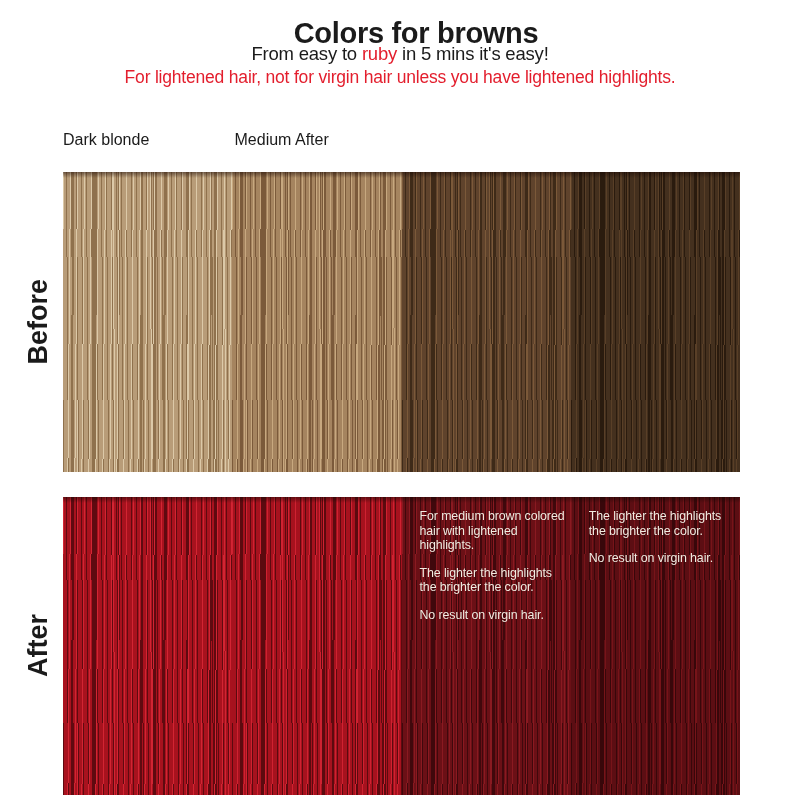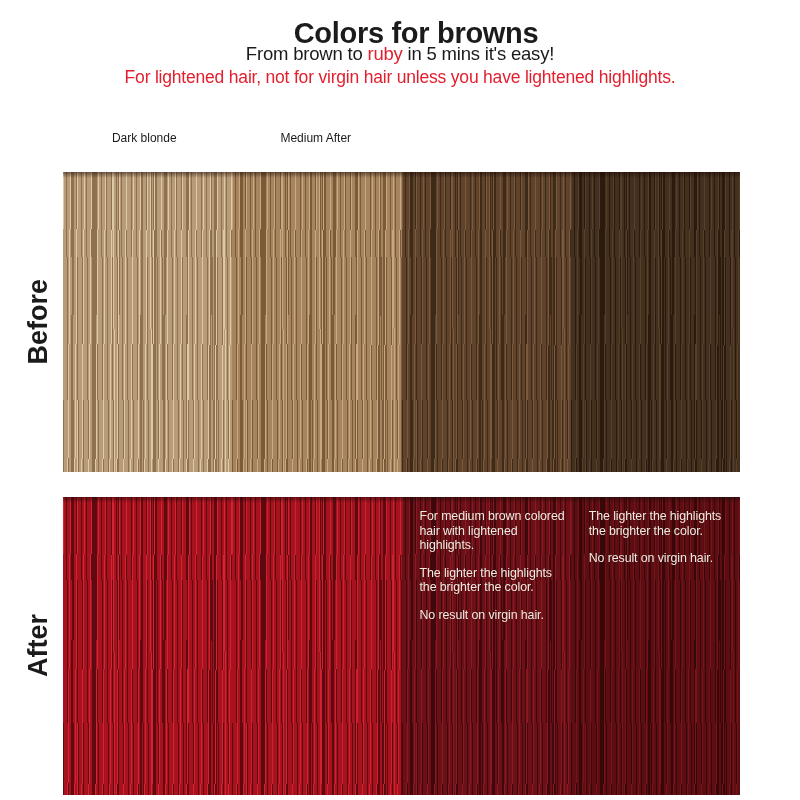--- a/index.html
+++ b/index.html
@@ -16,21 +16,21 @@
     font-size:18.5px;letter-spacing:-0.2px;margin:0;
   }
   .accent{color:var(--accent,#e31e2d);}
   .warning{
     position:absolute;top:67px;left:0;width:100%;text-align:center;
     font-size:17.5px;letter-spacing:-0.2px;color:var(--accent,#e31e2d);margin:0;
   }
   .col-headers{
     position:absolute;left:63px;top:131px;width:677px;
     display:grid;grid-template-columns:repeat(4,1fr);gap:9px;
-    text-align:center;font-size:12px;
+    text-align:left;font-size:16px;
   }
   .row-label{position:absolute;left:10px;width:56px;display:flex;align-items:center;justify-content:center;}
   .row-label>span{
     writing-mode:vertical-rl;transform:rotate(180deg);
     font-size:27px;font-weight:bold;white-space:nowrap;
   }
   .row-label.before{top:172px;height:300px;}
   .row-label.after{top:497px;height:298px;}
   .swatch-grid{
     position:absolute;left:63px;width:677px;
@@ -60,21 +60,21 @@
   }
   .note p{margin:0 0 13px 0;}
 </style>
 </head>
 <body>
 
 <div class="page">
 
   <h1 class="title">Colors for browns</h1>
 
-  <p class="subtitle"><span>From brown to </span><span class="accent">ruby</span><span> in 5 mins it's easy!</span></p>
+  <p class="subtitle"><span>From easy to </span><span class="accent">ruby</span><span> in 5 mins it's easy!</span></p>
 
   <p class="warning">For lightened hair, not for virgin hair unless you have lightened highlights.</p>
 
   <div class="col-headers">
     <div>Dark blonde</div>
     <div>Medium After</div>
   </div>
 
   <div class="row-label before">
     <span>Before</span>

